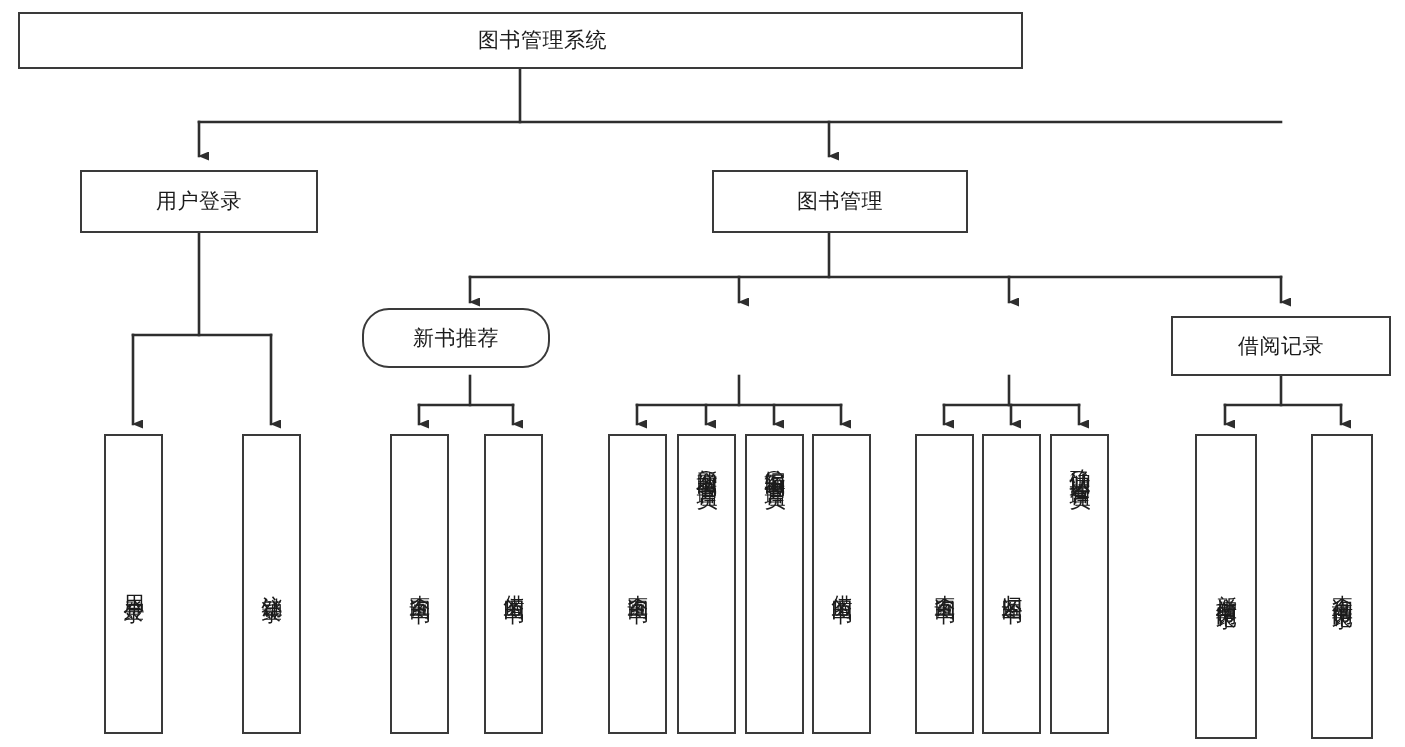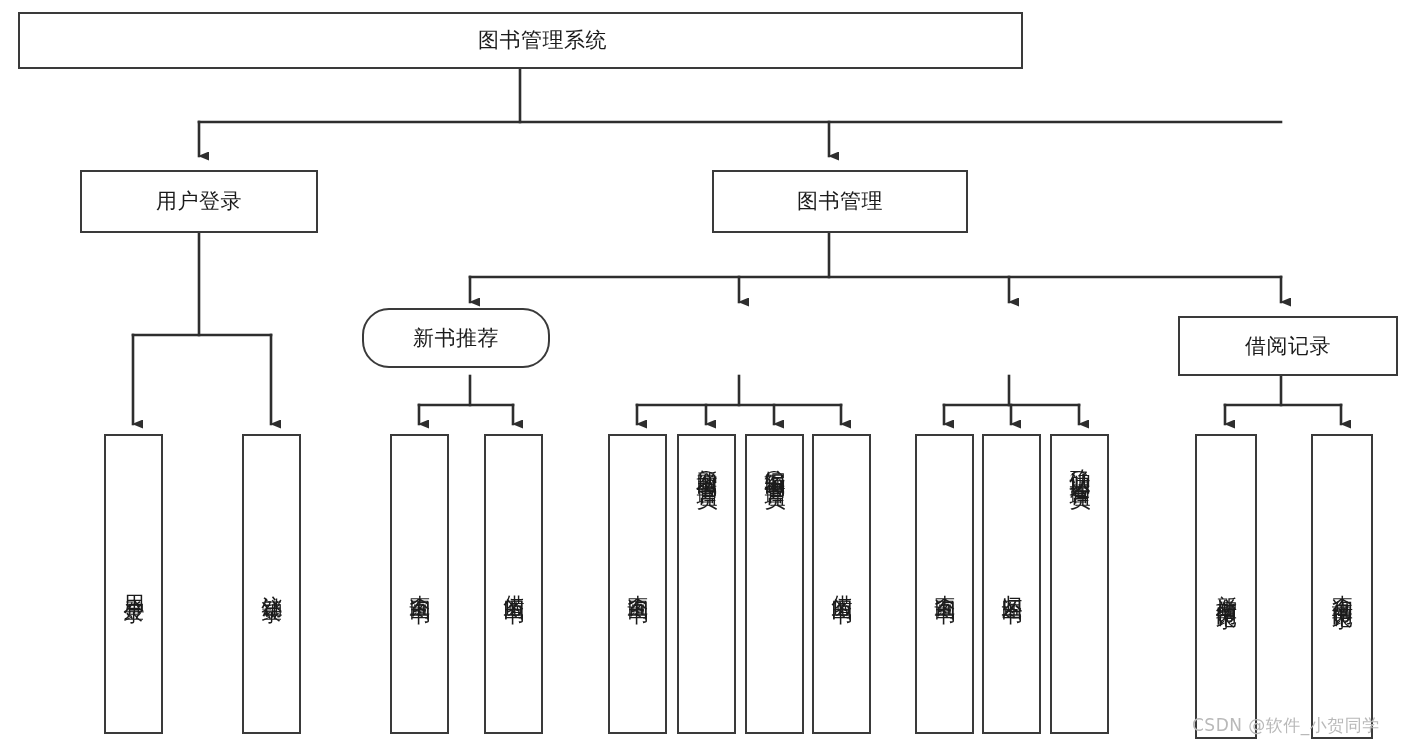--- a/index.html
+++ b/index.html
@@ -137,21 +137,21 @@
   <div class="node" style="left:712px; top:170px; width:256px; height:63px;">
     <span class="node-label">图书管理</span>
   </div>
 
   <div class="node" style="left:362px; top:308px; width:188px; height:60px;border-radius:27px;">
     <span class="node-label">新书推荐</span>
   </div>
 
 
 
-  <div class="node" style="left:1171px; top:316px; width:220px; height:60px;margin-left:7px;">
+  <div class="node" style="left:1171px; top:316px; width:220px; height:60px;">
     <span class="node-label">借阅记录</span>
   </div>
 
   <div class="node vertical leaf-tall" style="left:104px; top:434px; width:59px; height:300px;">
     <span class="node-label">用户登录</span>
   </div>
 
   <div class="node vertical leaf-tall" style="left:242px; top:434px; width:59px; height:300px;">
     <span class="node-label">注销登录</span>
   </div>
@@ -193,15 +193,14 @@
   </div>
 
   <div class="node vertical leaf-tall" style="left:1195px; top:434px; width:62px; height:305px;">
     <span class="node-label">新增借阅记录</span>
   </div>
 
   <div class="node vertical leaf-tall" style="left:1311px; top:434px; width:62px; height:305px;">
     <span class="node-label">查询借阅记录</span>
   </div>
 
-  <div class="watermark" style="left:1192px; top:714px;">CSDN @软件_小贺同学</div>
 
 </div>
 
 </body></html>

